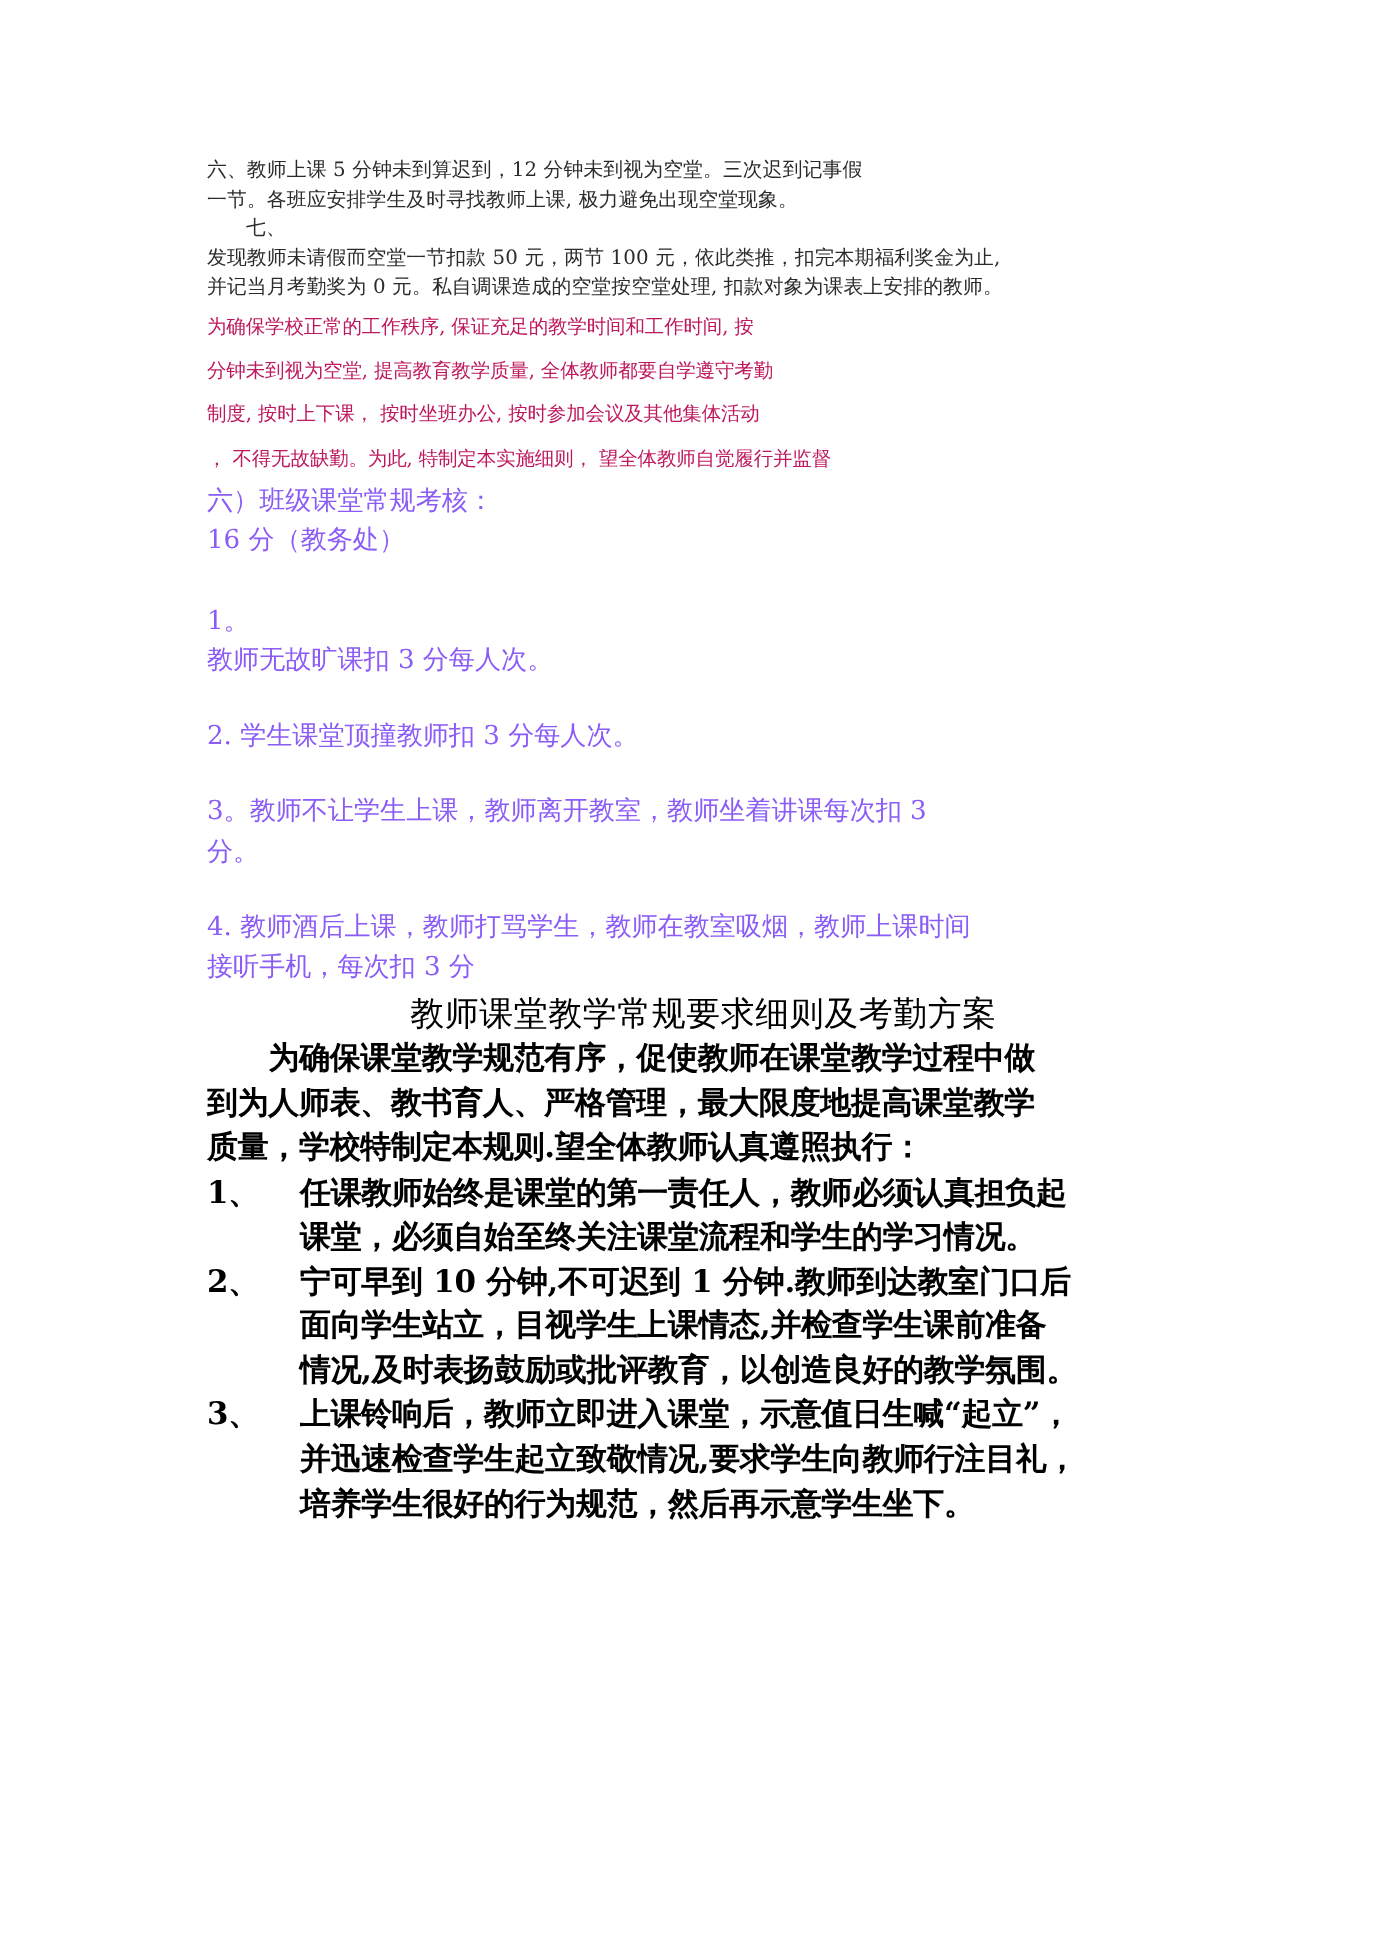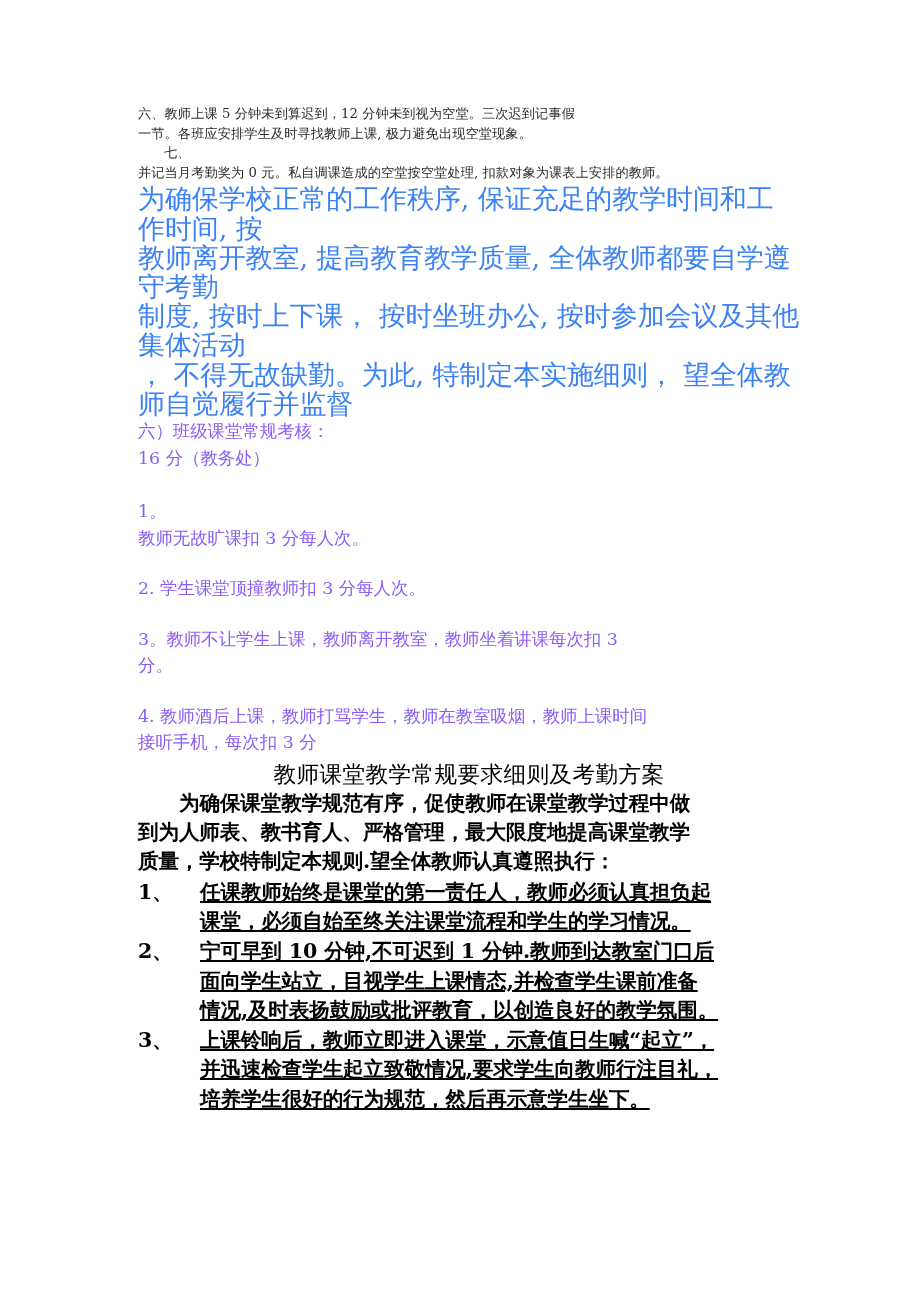--- a/index.html
+++ b/index.html
@@ -33,23 +33,23 @@
     font-size: 13.2px;
     line-height: 19.6px;
     color: #2b2b2b;
     letter-spacing: 0.1px;
   }
   .small-block p { margin: 0; }
   .small-block p.indent2 { text-indent: 26px; }
 
   
   .large-para {
-    font-size: 27px;
+    font-size: 13px;
     line-height: 29.2px;
-    color: #3b82f6;
+    color: #be185d;
     margin-top: 2px;
     letter-spacing: -0.1px;
   }
   .large-para p { margin: 0; }
 
   
   .mid-block {
     font-size: 17.4px;
     line-height: 26.5px;
     color: #8b5cf6;
@@ -93,40 +93,40 @@
   .num-list .li {
     display: flex;
     align-items: flex-start;
   }
   .num-list .marker {
     flex: 0 0 62px;
     width: 62px;
   }
   .num-list .body {
     flex: 1 1 auto;
-    text-decoration: underline;
   }
   .num-list .body p { margin: 0; }
 </style>
 </head>
 <body>
 
 <div class="page">
   <div class="content">
 
     <div class="small-block">
       <p>六、教师上课 5 分钟未到算迟到，12 分钟未到视为空堂。三次迟到记事假</p>
       <p>一节。各班应安排学生及时寻找教师上课, 极力避免出现空堂现象。</p>
       <p class="indent2">七、</p>
+      <p>发现教师未请假而空堂一节扣款 50 元，两节 100 元，依此类推，扣完本期福利奖金为止,</p>
       <p>并记当月考勤奖为 0 元。私自调课造成的空堂按空堂处理, 扣款对象为课表上安排的教师。</p>
     </div>
 
     <div class="large-para">
       <p>为确保学校正常的工作秩序, 保证充足的教学时间和工作时间, 按</p>
-      <p>教师离开教室, 提高教育教学质量, 全体教师都要自学遵守考勤</p>
+      <p>分钟未到视为空堂, 提高教育教学质量, 全体教师都要自学遵守考勤</p>
       <p>制度, 按时上下课， 按时坐班办公, 按时参加会议及其他集体活动</p>
       <p>， 不得无故缺勤。为此, 特制定本实施细则， 望全体教师自觉履行并监督</p>
     </div>
 
     <div class="mid-block">
       <p>六）班级课堂常规考核：</p>
       <p>16 分（教务处）</p>
 
       <p class="gap-before">1。</p>
       <p>教师无故旷课扣 3 分每人次。</p>

